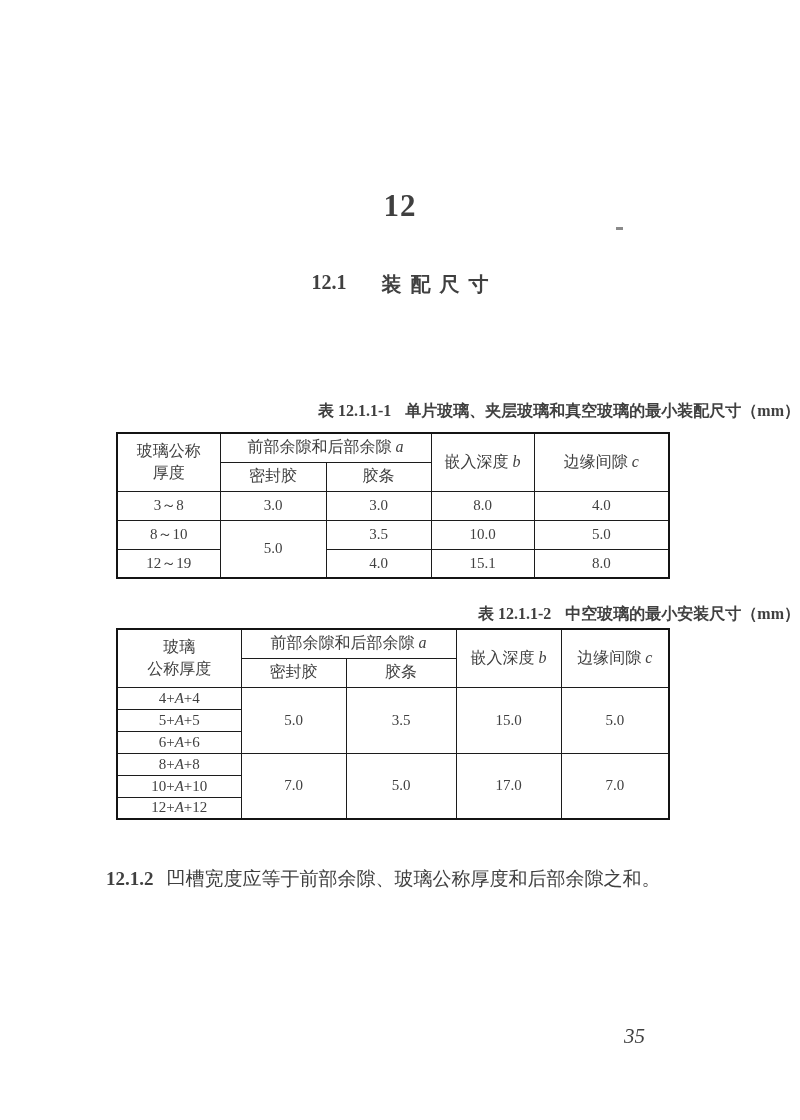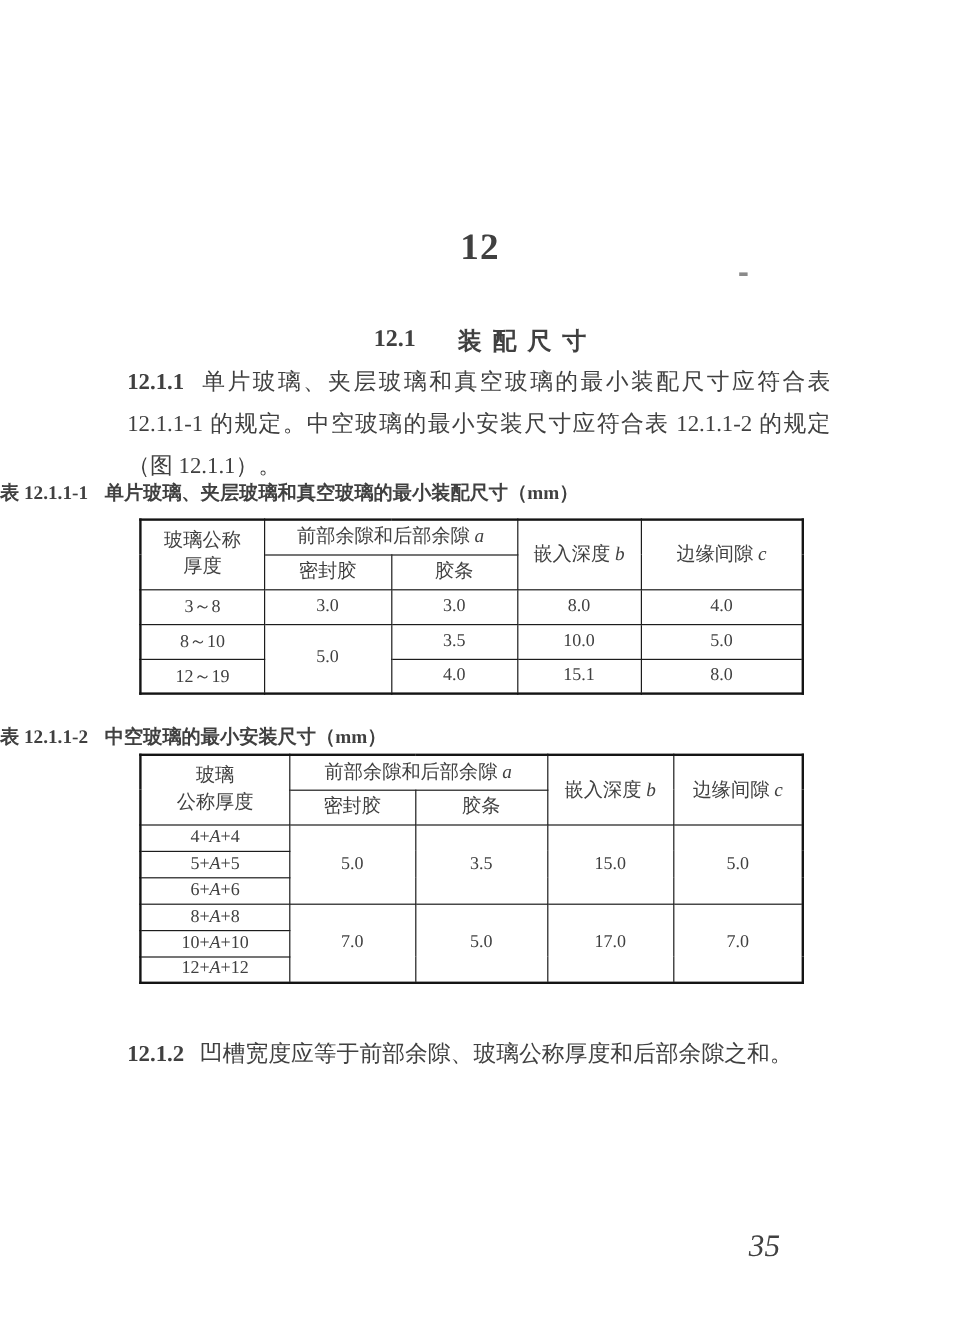--- a/index.html
+++ b/index.html
@@ -32,21 +32,21 @@
     text-align: justify;
   }
   .para .pnum { font-weight: bold; margin-right: 13px; }
   .p1 { top: 301px; }
   .p2 { top: 861px; }
   .p3 { top: 929px; }
   .p4 { top: 960px; }
   
   .tcap {
     position: absolute; left: 0; width: 100%;
-    text-align: left; font-size: 16px; font-weight: bold;
+    text-align: right; font-size: 16px; font-weight: bold;
   }
   .cap1 { top: 401px; }
   .cap2 { top: 604px; }
   .tcap .cap-title { margin-left: 14px; }
   
   table.gtable {
     position: absolute; left: 116px;
     border-collapse: collapse;
     table-layout: fixed;
     background: #fff;
@@ -67,21 +67,21 @@
   .ivar { font-style: italic; font-family: "Liberation Serif", "DejaVu Serif", serif; margin-left: 4px; }
   .ivar-in { font-style: italic; }
   
   .note {
     position: absolute; left: 133px; top: 830px; width: 540px;
     font-size: 14.5px; line-height: 19px;
   }
   
   .pageno {
     position: absolute; left: 624px; top: 1024px;
-    font-size: 26px; font-style: italic;
+    font-size: 21px; font-style: italic;
   }
   
   .speck {
     position: absolute; left: 616px; top: 227px;
     width: 7px; height: 3px; background: #8a8a8a;
   }
 </style>
 </head>
 <body>
 
@@ -91,23 +91,20 @@
 
   <h1 class="chapter">
     <span>12</span>
   </h1>
 
   <h2 class="section">
     <span>12.1</span>
     <span class="sp">装配尺寸</span>
   </h2>
 
-  <p class="para p1">
-    <span class="pnum">12.1.1</span><span>单片玻璃、夹层玻璃和真空玻璃的最小装配尺寸应符合表 12.1.1-1 的规定。中空玻璃的最小安装尺寸应符合表 12.1.1-2 的规定（图 12.1.1）。</span>
-  </p>
 
   <div class="tcap cap1">
     <span>表 12.1.1-1</span><span class="cap-title">单片玻璃、夹层玻璃和真空玻璃的最小装配尺寸（mm）</span>
   </div>
 
   <table class="gtable t1">
     <colgroup>
       <col style="width:103px">
         <col style="width:106px">
         <col style="width:105px">

